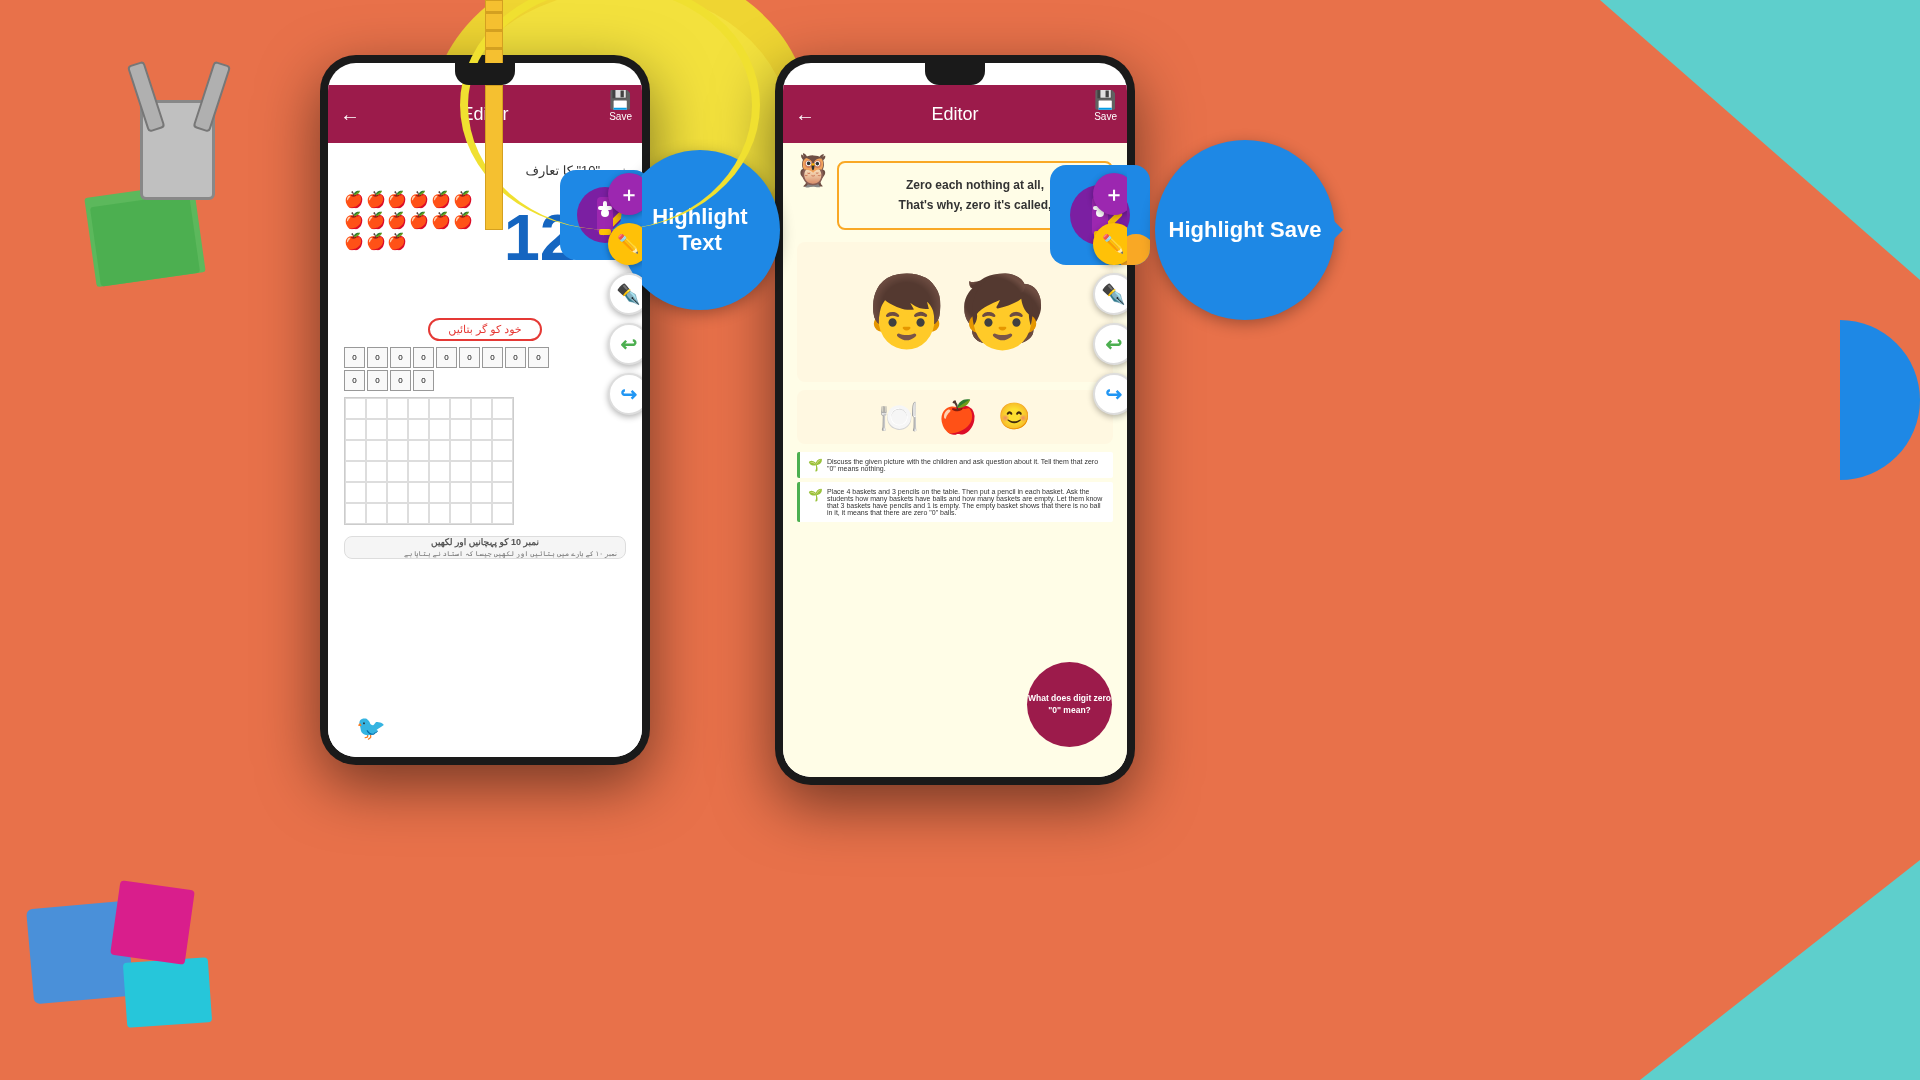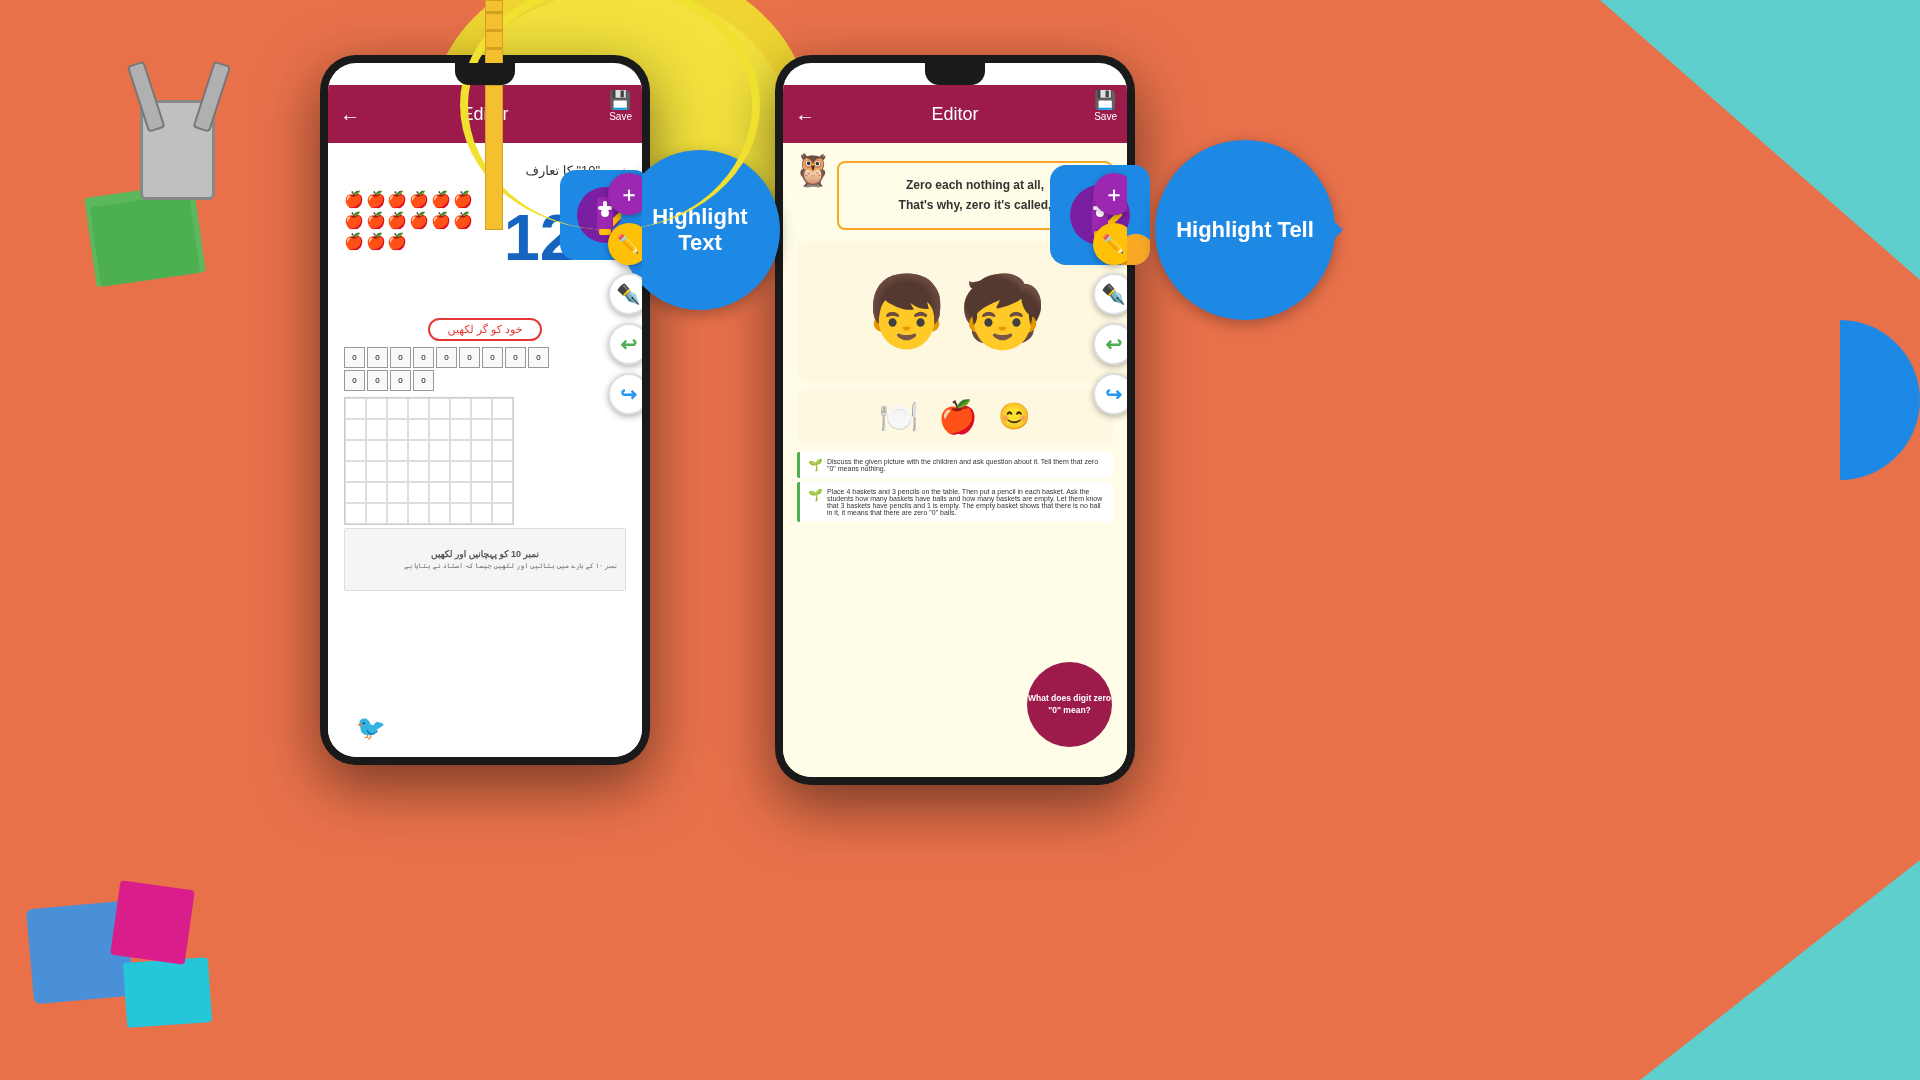--- a/index.html
+++ b/index.html
@@ -143,25 +143,25 @@
       text-align: right;
       font-size: 13px;
       color: #333;
       margin-bottom: 12px;
       font-family: 'Arial Unicode MS', Arial, sans-serif;
     }
 
     .bottom-text-box {
       background: #f5f5f5;
       border: 1px solid #ddd;
-      padding: 20px 8px;
+      padding: 0 8px;
       font-size: 8px;
       color: #555;
-      margin-top: 0;
-      border-radius: 2px;
+      margin-top: 8px;
+      border-radius: 8px;
       text-align: right;
     }
 
     
     .highlight-bubble {
       position: absolute;
       background: #1E88E5;
       border-radius: 50%;
       display: flex;
       align-items: center;
@@ -322,21 +322,21 @@
             <span style="font-size:16px;">🍎</span>
             <span style="font-size:16px;">🍎</span>
             <span style="font-size:16px;">🍎</span>
             <span style="font-size:16px;">🍎</span>
         </div>
         <div style="position:absolute; right:50px; top:10px; font-size:65px; font-weight:bold; color:#1565C0;">12</div>
       </div>
 
       
       <div style="text-align:center; margin: 6px 0;">
-        <span style="border:2px solid #E53935; border-radius:30px; padding:3px 18px; color:#E53935; font-size:11px; display:inline-block; font-family:'Arial Unicode MS',Arial;">خود کو گر لکھیں</span>
+        <span style="border:2px solid #E53935; border-radius:30px; padding:3px 18px; color:#E53935; font-size:11px; display:inline-block; font-family:'Arial Unicode MS',Arial;">خود کو گر بتائیں</span>
       </div>
 
       
       <div style="margin-top:6px;">
         <div style="display:flex; gap:2px; margin-bottom:2px; flex-wrap:wrap;">
           <div style="width:21px;height:21px;border:1px solid #999;display:flex;align-items:center;justify-content:center;font-size:8px;background:#f9f9f9;">0</div>
           <div style="width:21px;height:21px;border:1px solid #999;display:flex;align-items:center;justify-content:center;font-size:8px;background:#f9f9f9;">0</div>
           <div style="width:21px;height:21px;border:1px solid #999;display:flex;align-items:center;justify-content:center;font-size:8px;background:#f9f9f9;">0</div>
           <div style="width:21px;height:21px;border:1px solid #999;display:flex;align-items:center;justify-content:center;font-size:8px;background:#f9f9f9;">0</div>
           <div style="width:21px;height:21px;border:1px solid #999;display:flex;align-items:center;justify-content:center;font-size:8px;background:#f9f9f9;">0</div>
@@ -531,14 +531,14 @@
   </svg>
   <div style="position:absolute; bottom:-10px; right:-8px; width:44px; height:44px; background:#F9A825; border-radius:50%; border:3px solid #1E88E5;"></div>
 </div>
 
 <div class="highlight-bubble bubble1">
   <span>Highlight<br>Text</span>
 </div>
 
 <div class="highlight-bubble bubble2">
   <span>Highlight
-Tell</span>
+Save</span>
 </div>
 
 </body></html>

